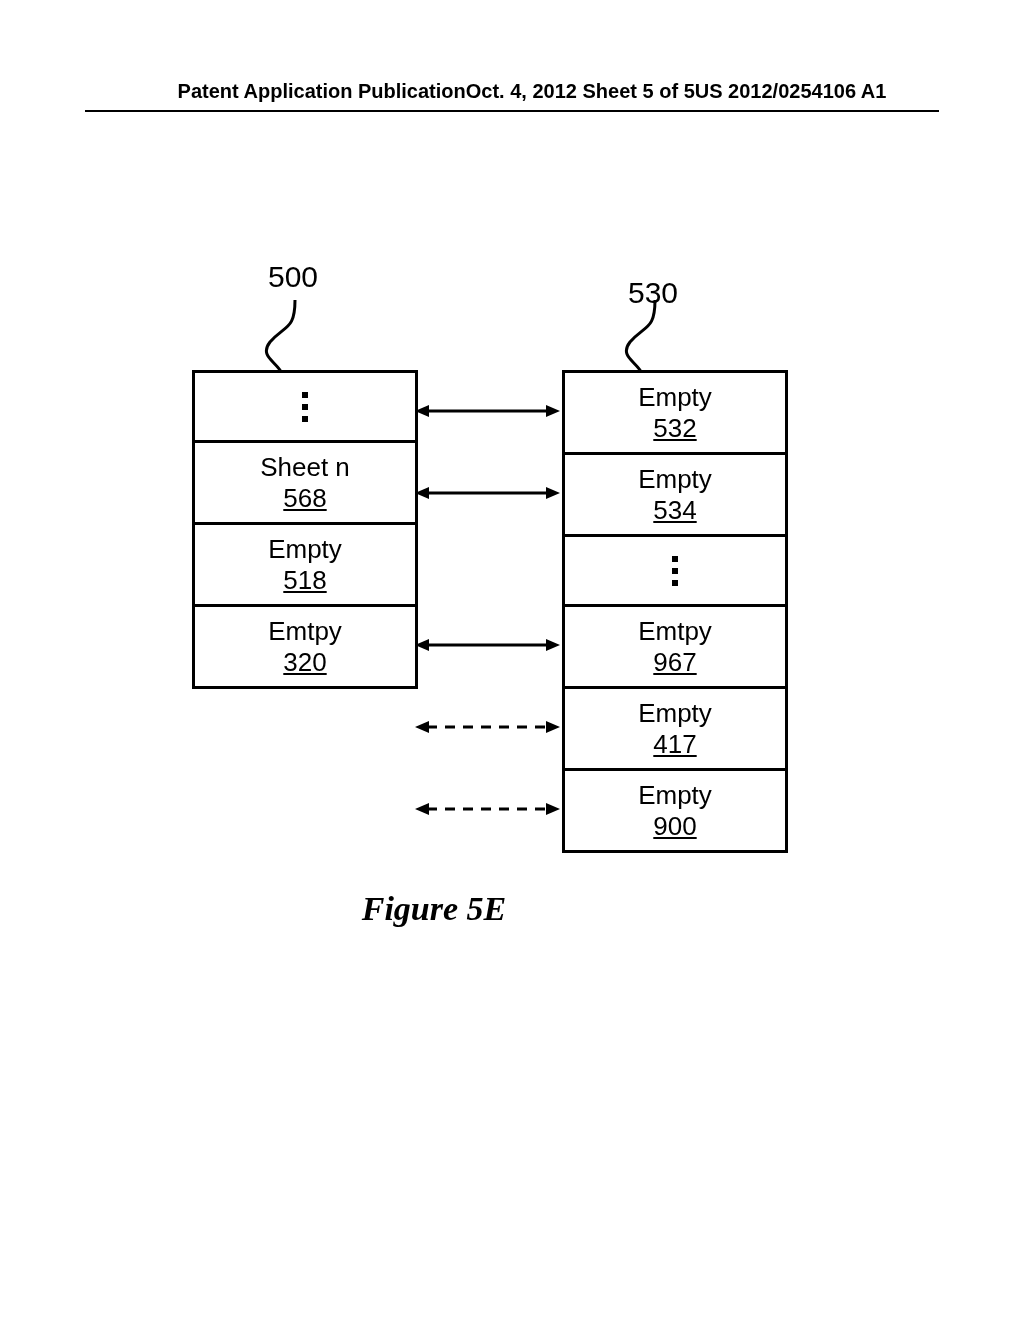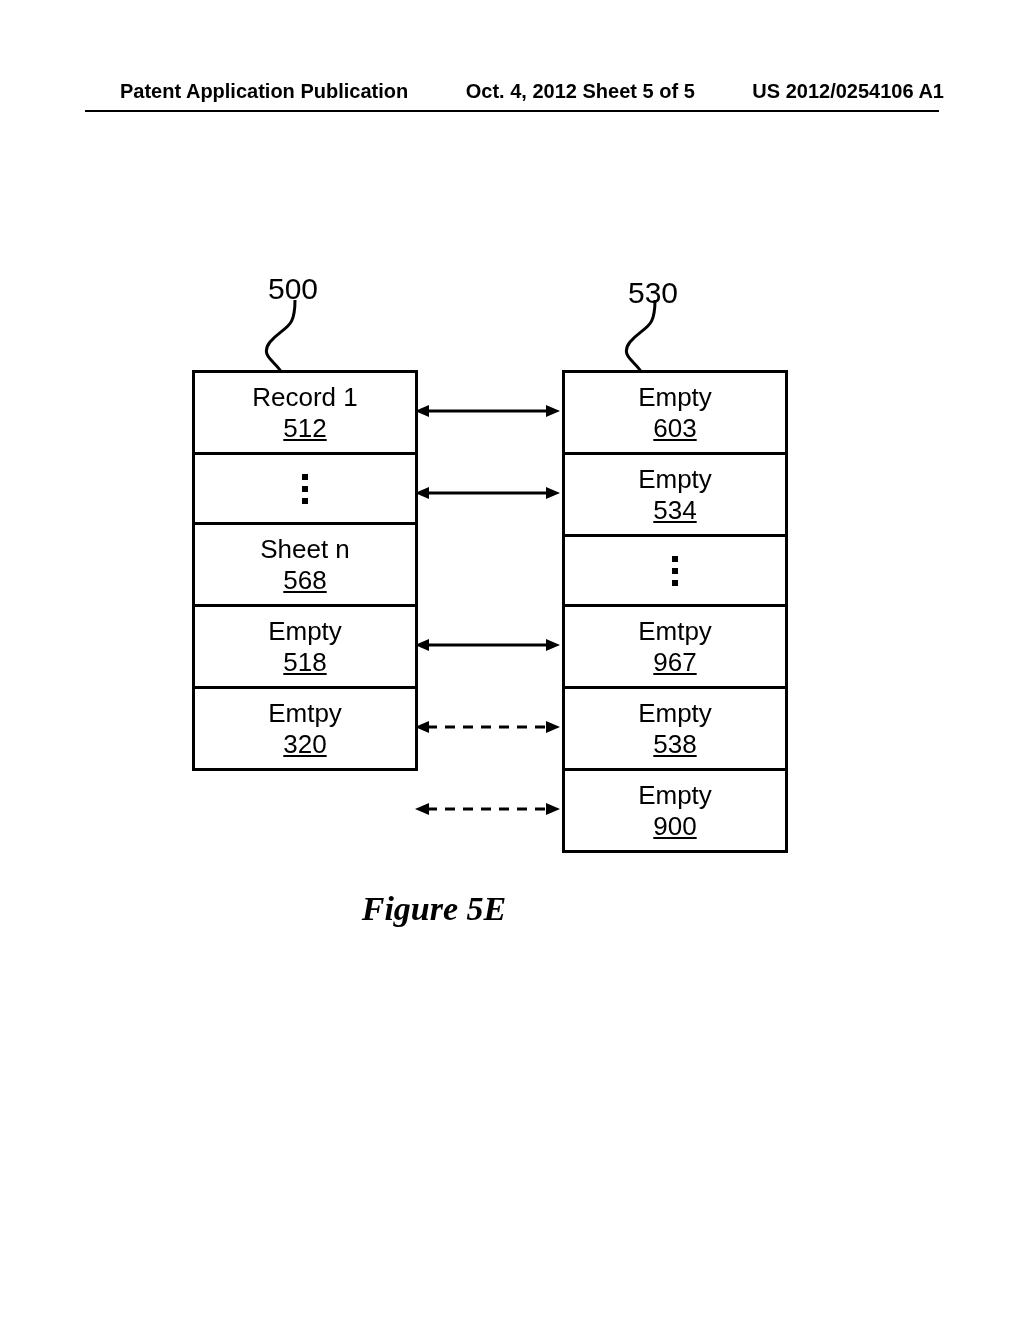--- a/index.html
+++ b/index.html
@@ -9,44 +9,43 @@
       height: 1320px;
       font-family: Arial, Helvetica, sans-serif;
       background: #fff;
     }
     .header {
       position: absolute;
       top: 80px;
       left: 120px;
       right: 80px;
       display: flex;
-      justify-content: space-between;
+      justify-content: center;
       font-size: 20px;
       font-weight: bold;
     }
     .hr {
       position: absolute;
       top: 110px;
       left: 85px;
       right: 85px;
       border-top: 2px solid #000;
     }
     .diagram {
       position: absolute;
       top: 260px;
       left: 0;
       width: 1024px;
     }
     .ref-label {
       position: absolute;
       font-size: 30px;
-      margin-top: 12px;
     }
     .ref-500 { top: 0px; left: 268px; }
-    .ref-530 { top: 4px; left: 628px; text-align: right; }
+    .ref-530 { top: 16px; left: 628px; text-align: right; }
 
     .callout-line {
       position: absolute;
       top: 40px;
       fill: none;
       stroke: #000;
       stroke-width: 3;
     }
     .callout-500 { left: 245px; }
     .callout-530 { left: 605px; }
@@ -135,24 +134,20 @@
   <div class="ref-label ref-530">530</div>
 
   <svg class="callout-line callout-500" width="70" height="70">
     <path d="M 50 0 C 50 30, 40 25, 25 42 C 15 55, 28 60, 35 70" stroke-linecap="round"></path>
   </svg>
   <svg class="callout-line callout-530" width="70" height="70">
     <path d="M 50 0 C 50 30, 40 25, 25 42 C 15 55, 28 60, 35 70" stroke-linecap="round"></path>
   </svg>
 
   <div class="tbl tbl-left">
-    <div class="cell">
-      <span>Record 1</span>
-      <span class="ref">512</span>
-    </div>
     <div class="cell dots">
       <div class="vdots">
           <span></span>
           <span></span>
           <span></span>
         </div>
     </div>
     <div class="cell">
       <span>Sheet n</span>
       <span class="ref">568</span>
@@ -163,40 +158,40 @@
     </div>
     <div class="cell">
       <span>Emtpy</span>
       <span class="ref">320</span>
     </div>
   </div>
 
   <div class="tbl tbl-right">
     <div class="cell">
       <span>Empty</span>
-      <span class="ref">603</span>
+      <span class="ref">532</span>
     </div>
     <div class="cell">
       <span>Empty</span>
       <span class="ref">534</span>
     </div>
     <div class="cell dots">
       <div class="vdots">
           <span></span>
           <span></span>
           <span></span>
         </div>
     </div>
     <div class="cell">
       <span>Emtpy</span>
       <span class="ref">967</span>
     </div>
     <div class="cell">
       <span>Empty</span>
-      <span class="ref">538</span>
+      <span class="ref">417</span>
     </div>
     <div class="cell">
       <span>Empty</span>
       <span class="ref">900</span>
     </div>
   </div>
 
   <div class="arrows-col">
     <div class="arrow-slot">
       <svg class="arrow-svg">

